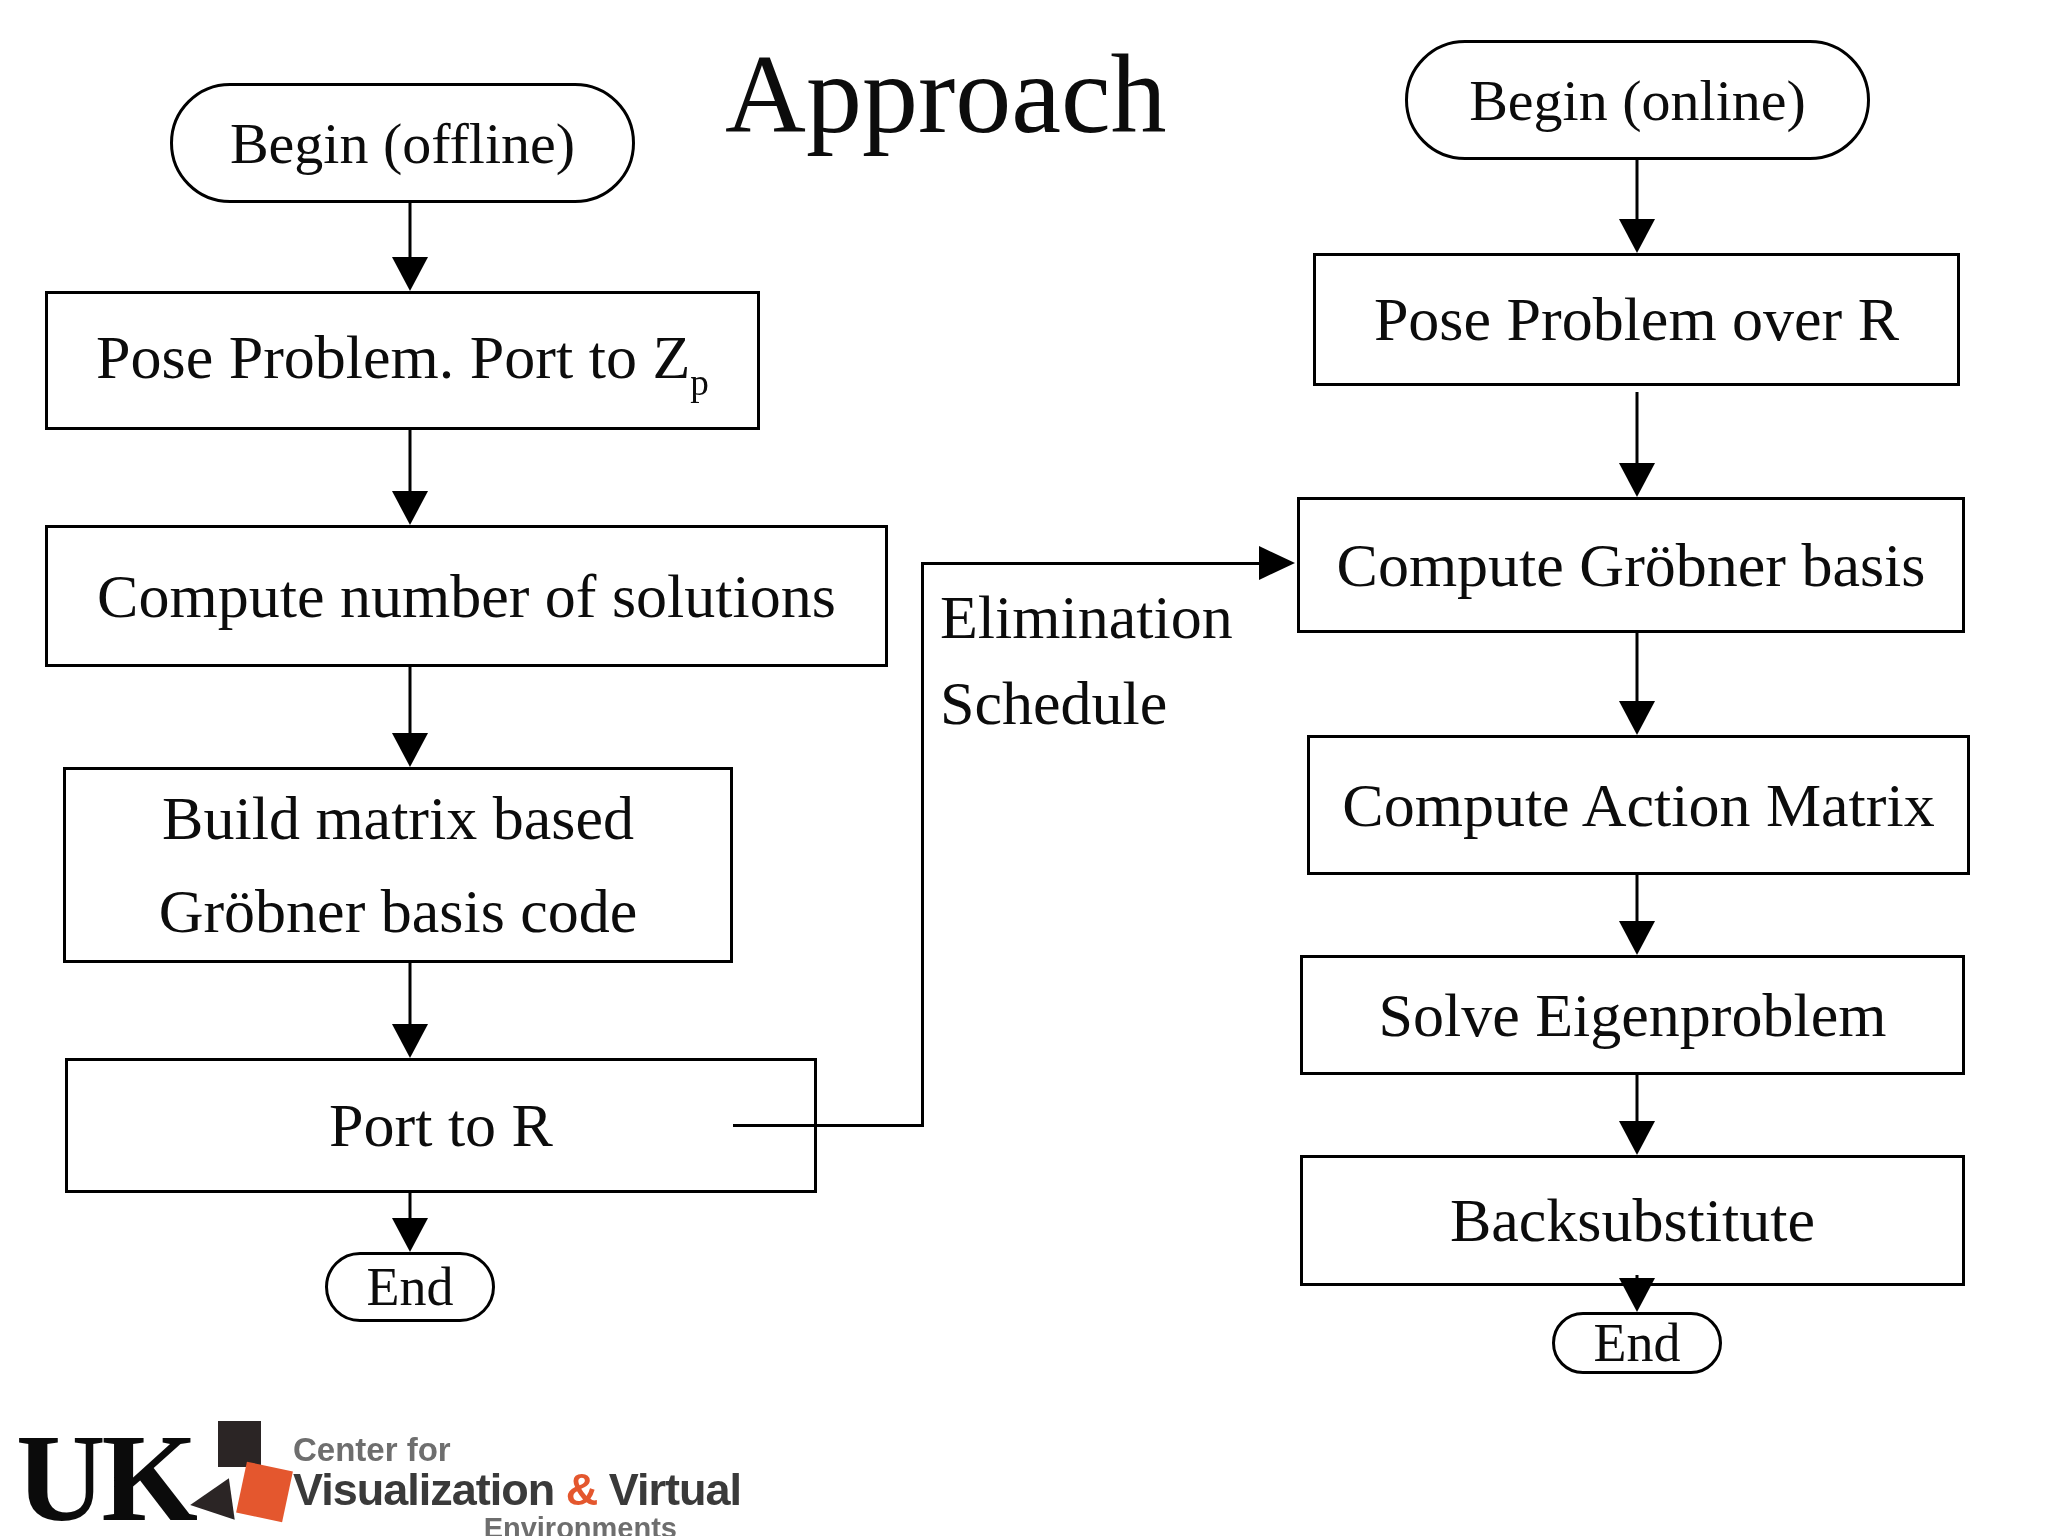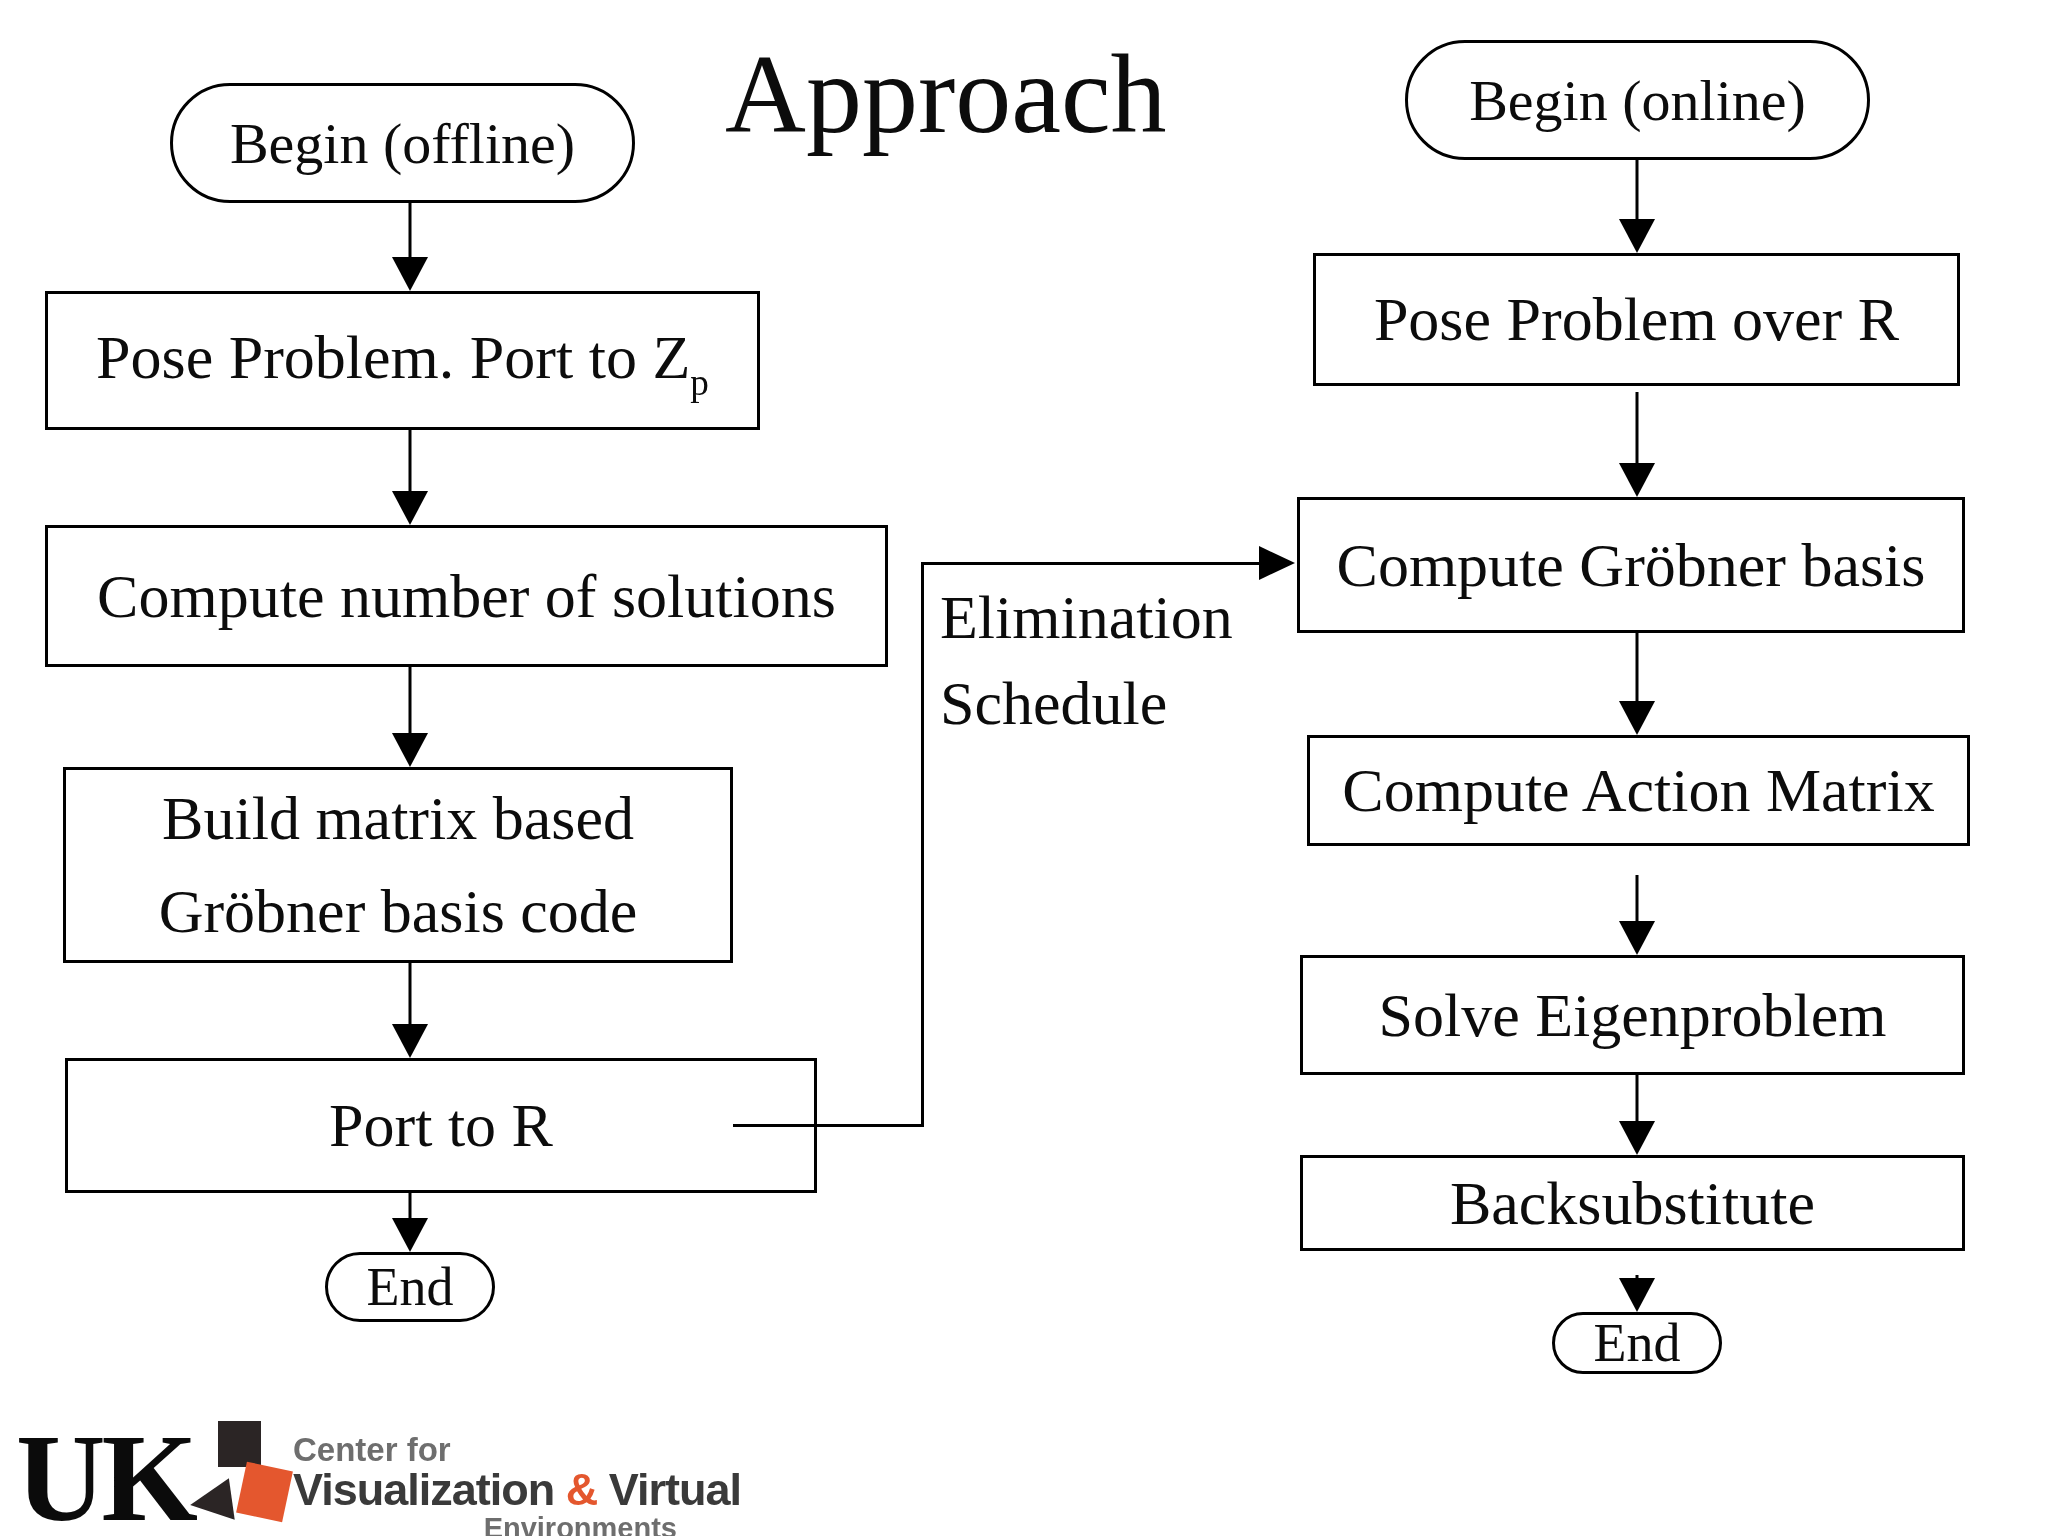--- a/index.html
+++ b/index.html
@@ -144,39 +144,39 @@
 
   <div class="node" style="left:1297px; top:497px; width:668px; height:136px;">
     <span>Compute Gröbner basis</span>
   </div>
 
   <div class="arrow-v" style="left:1617px; top:633px; width:40px; height:102px;">
     <div class="shaft"></div>
     <div class="head"></div>
   </div>
 
-  <div class="node" style="left:1307px; top:735px; width:663px; height:111px;">
+  <div class="node" style="left:1307px; top:735px; width:663px; height:140px;">
     <span>Compute Action Matrix</span>
   </div>
 
   <div class="arrow-v" style="left:1617px; top:875px; width:40px; height:80px;">
     <div class="shaft"></div>
     <div class="head"></div>
   </div>
 
   <div class="node" style="left:1300px; top:955px; width:665px; height:120px;">
     <span>Solve Eigenproblem</span>
   </div>
 
   <div class="arrow-v" style="left:1617px; top:1075px; width:40px; height:80px;">
     <div class="shaft"></div>
     <div class="head"></div>
   </div>
 
-  <div class="node" style="left:1300px; top:1155px; width:665px; height:96px;">
+  <div class="node" style="left:1300px; top:1155px; width:665px; height:131px;">
     <span>Backsubstitute</span>
   </div>
 
   <div class="arrow-v" style="left:1617px; top:1275px; width:40px; height:37px;">
     <div class="shaft"></div>
     <div class="head"></div>
   </div>
 
   <div class="node stadium small" style="left:1552px; top:1312px; width:170px; height:62px;">
     <span>End</span>

